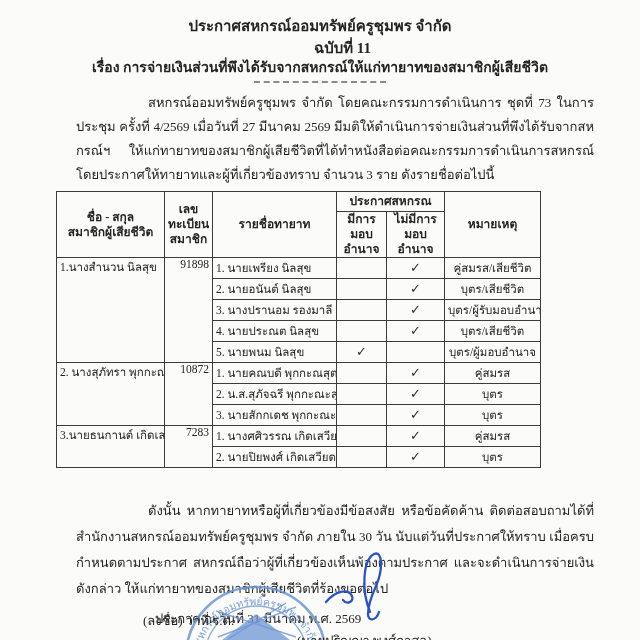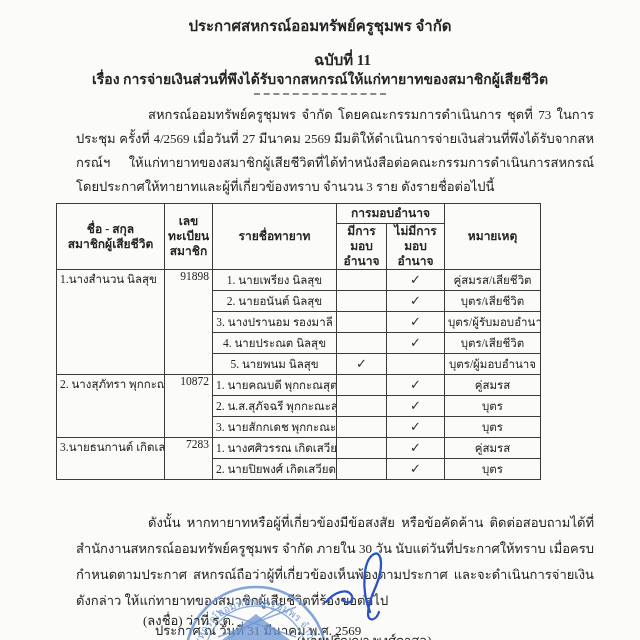--- a/index.html
+++ b/index.html
@@ -8,21 +8,21 @@
     position: relative;
     width: 640px; height: 640px;
     background: #fbfbfa;
     overflow: hidden;
     font-family: "Liberation Serif", serif;
     color: #242424;
   }
   
   .doc-header { text-align: center; }
   .title-1 { margin: 0; padding-top: 16px; font-size: 15px; font-weight: bold; line-height: 20px; }
-  .title-2 { margin: 14px 0 0; font-size: 15px; font-weight: bold; line-height: 20px; padding-left: 45px; }
+  .title-2 { margin: 2px 0 0; font-size: 15px; font-weight: bold; line-height: 20px; padding-left: 45px; }
   .subject { margin: 0; font-size: 14px; font-weight: bold; line-height: 20px; }
   .divider {
     width: 132px; height: 0;
     margin: 3px auto 0;
     border-top: 2px dashed #8a8a8a;
   }
   
   .para {
     margin: 8px 46px 0 76px;
     font-size: 13px;
@@ -50,21 +50,21 @@
     text-align: center;
     vertical-align: middle;
     line-height: 15px;
   }
   .pre { white-space: pre-line; }
   tr.hdr-top th { height: 20px; }
   tr.hdr-sub th { height: 40px; }
   tr.body-row { height: 21px; }
   td.cell-member { vertical-align: top; text-align: left; padding: 2px 2px 0 4px; white-space: nowrap; }
   td.cell-reg    { vertical-align: top; text-align: right; padding-top: 2px; }
-  td.cell-heir   { text-align: center; padding-left: 5px; white-space: nowrap; }
+  td.cell-heir   { text-align: left; padding-left: 5px; white-space: nowrap; }
   td.cell-check  { text-align: center; font-size: 13px; color: #2e2e2e; }
   td.cell-remark { text-align: center; white-space: nowrap; }
   col.c1 { width: 108px; } col.c2 { width: 48px; } col.c3 { width: 124px; }
   col.c4 { width: 50px; }  col.c5 { width: 58px; } col.c6 { width: 96px; }
   
   .date-line {
     margin: 6px 0 0 155px;
     font-size: 13px;
   }
   .sign-label {
@@ -102,21 +102,21 @@
         <col class="c6">
     </colgroup>
     <thead>
       <tr class="hdr-top">
         <th rowspan="2" class="pre">ชื่อ - สกุล
 สมาชิกผู้เสียชีวิต</th>
         <th rowspan="2" class="pre">เลข
 ทะเบียน
 สมาชิก</th>
         <th rowspan="2">รายชื่อทายาท</th>
-        <th colspan="2">การมอบอำนาจ</th>
+        <th colspan="2">ประกาศสหกรณ</th>
         <th rowspan="2">หมายเหตุ</th>
       </tr>
       <tr class="hdr-sub">
         <th class="pre">มีการมอบ
 อำนาจ</th>
         <th class="pre">ไม่มีการ
 มอบอำนาจ</th>
       </tr>
     </thead>
     <tbody>

